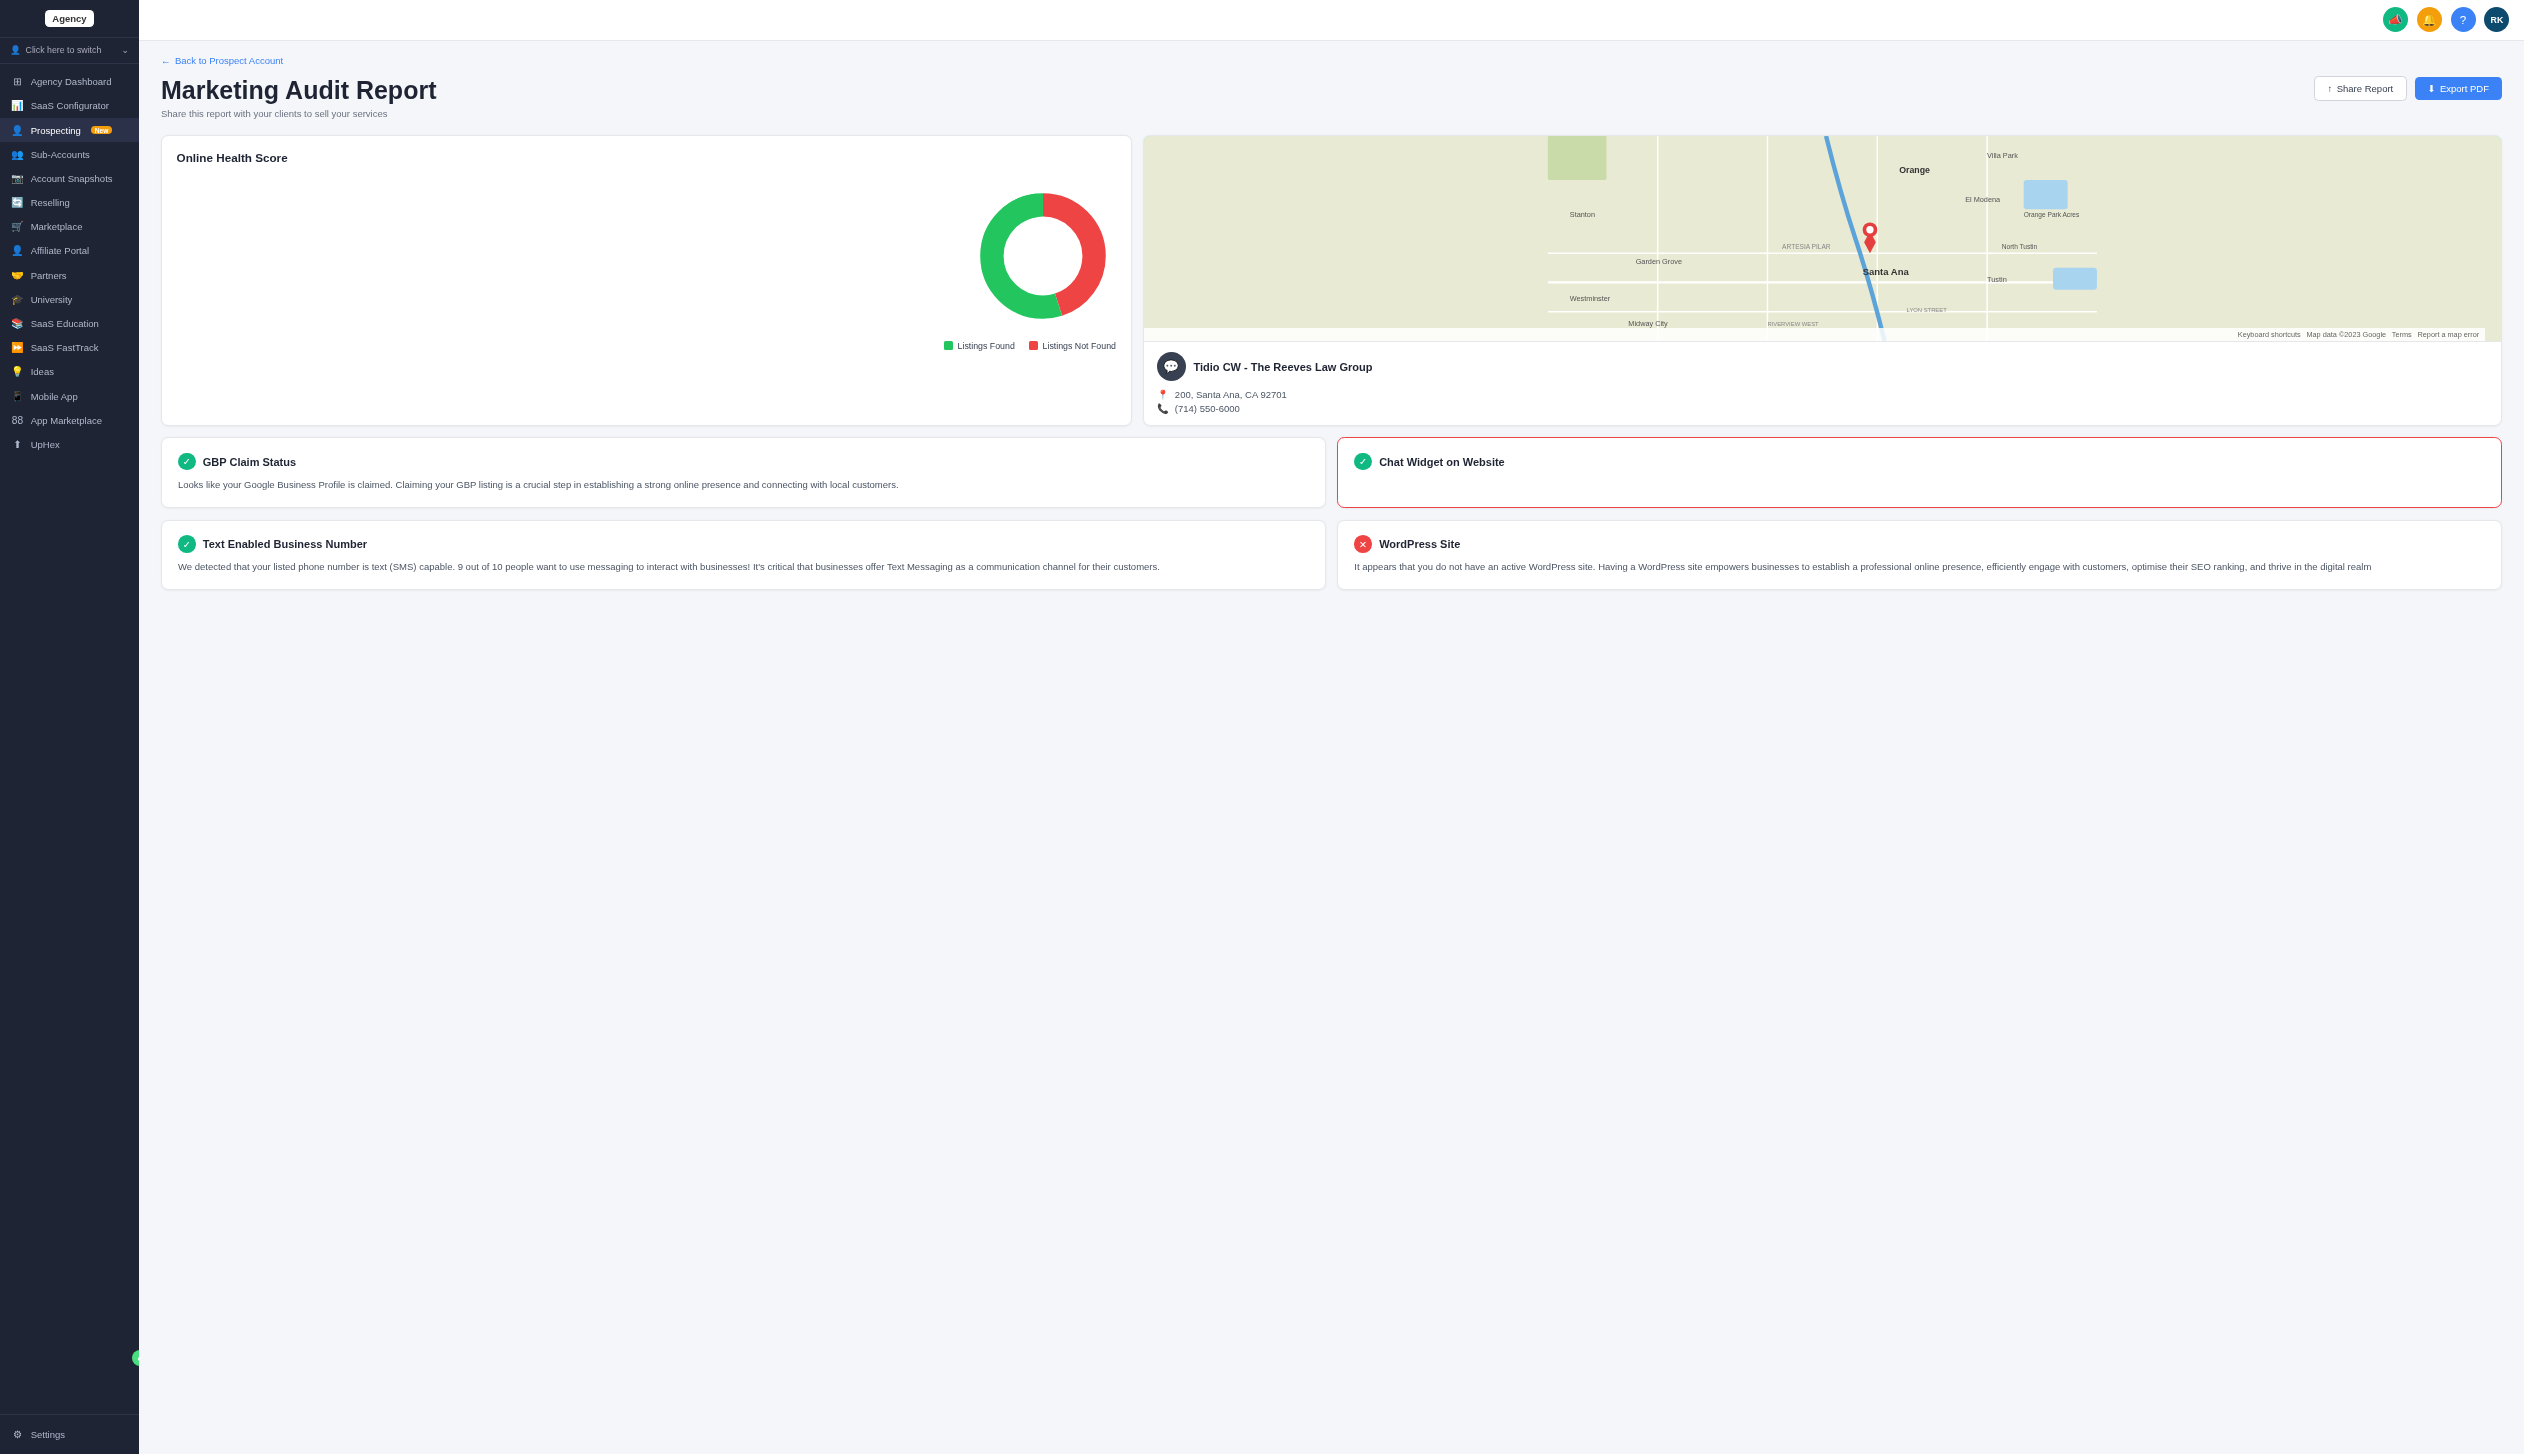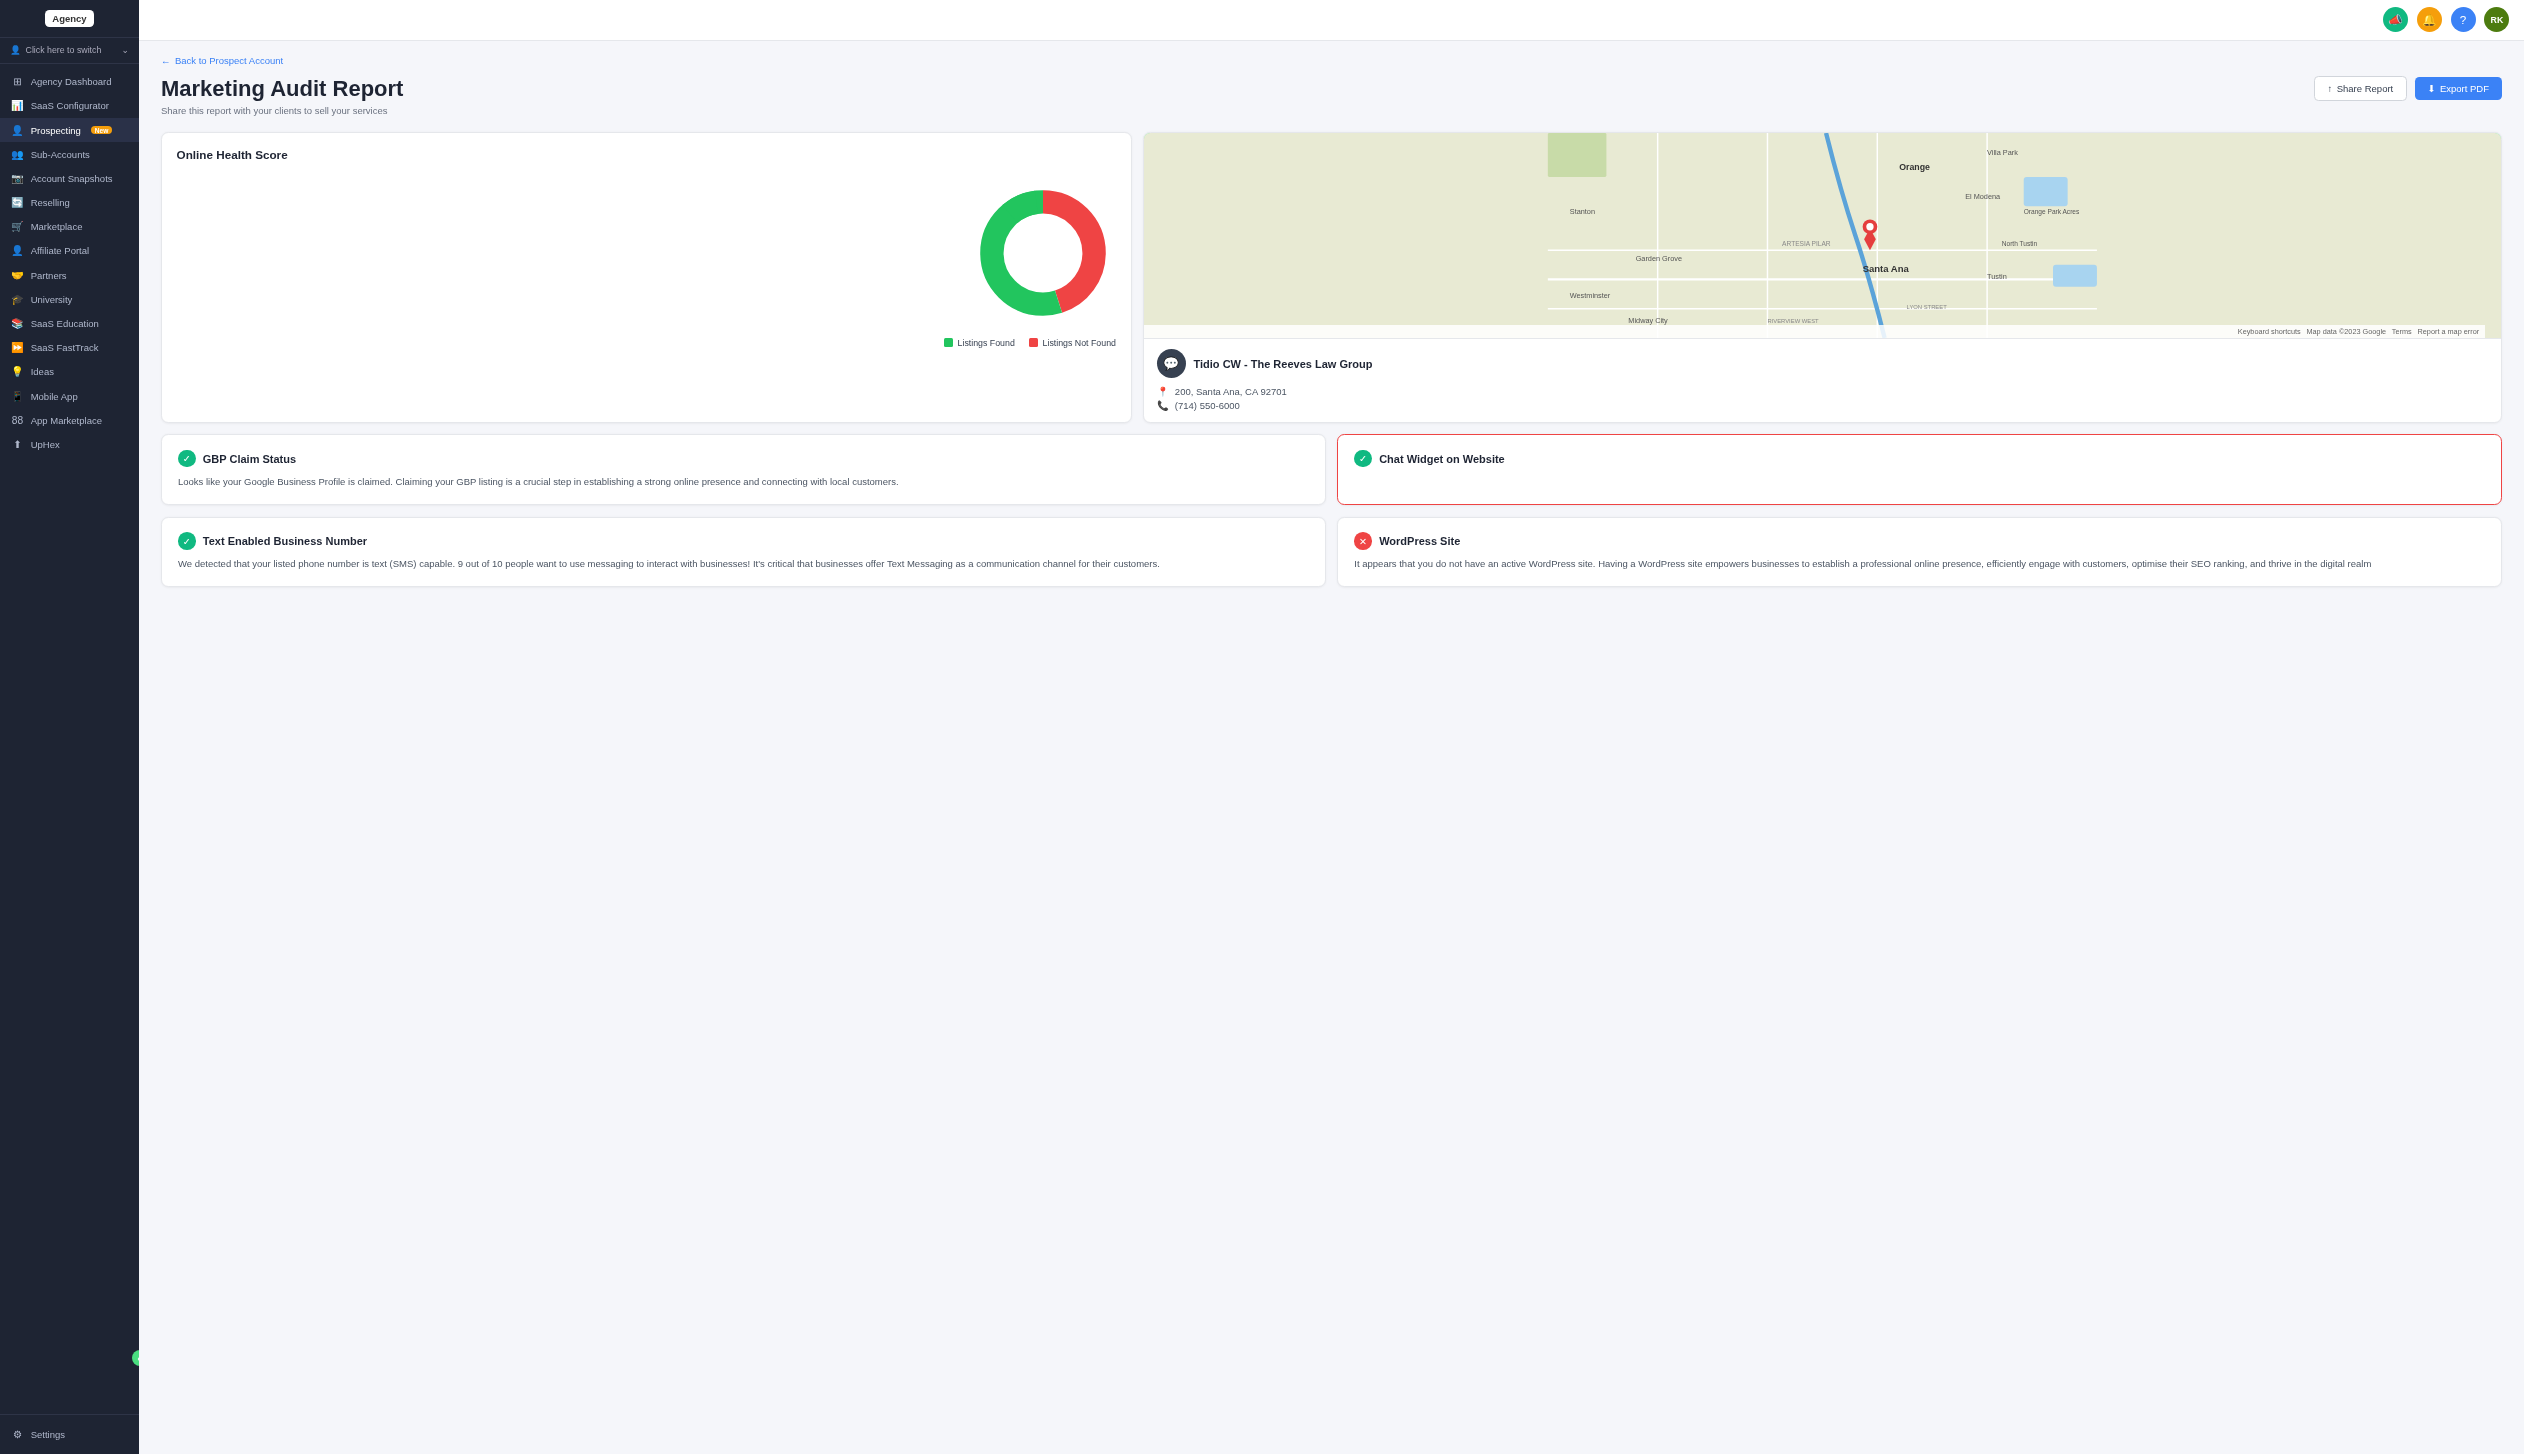--- a/index.html
+++ b/index.html
@@ -122,21 +122,21 @@
       font-size: 11.7px;
       cursor: pointer;
     }
     .topbar-icon.green { background: #10b981; color: #fff; }
     .topbar-icon.orange { background: #f59e0b; color: #fff; }
     .topbar-icon.blue { background: #3b82f6; color: #fff; }
     .topbar-avatar {
       width: 25px;
       height: 25px;
       border-radius: 50%;
-      background: #4d7c0f;
+      background: #0c4a6e;
       color: #fff;
       display: flex;
       align-items: center;
       justify-content: center;
       font-size: 8.8px;
       font-weight: 700;
       cursor: pointer;
     }
 
     
@@ -158,21 +158,21 @@
     }
 
     
     .page-header {
       margin-bottom: 16px;
       display: flex;
       align-items: flex-start;
       justify-content: space-between;
     }
     .page-header-left h1 {
-      font-size: 22px;
+      font-size: 25px;
       font-weight: 700;
       color: #1e2433;
       margin-bottom: 2.9px;
     }
     .page-header-left p {
       font-size: 9.5px;
       color: #6b7280;
     }
     .page-header-actions {
       display: flex;

